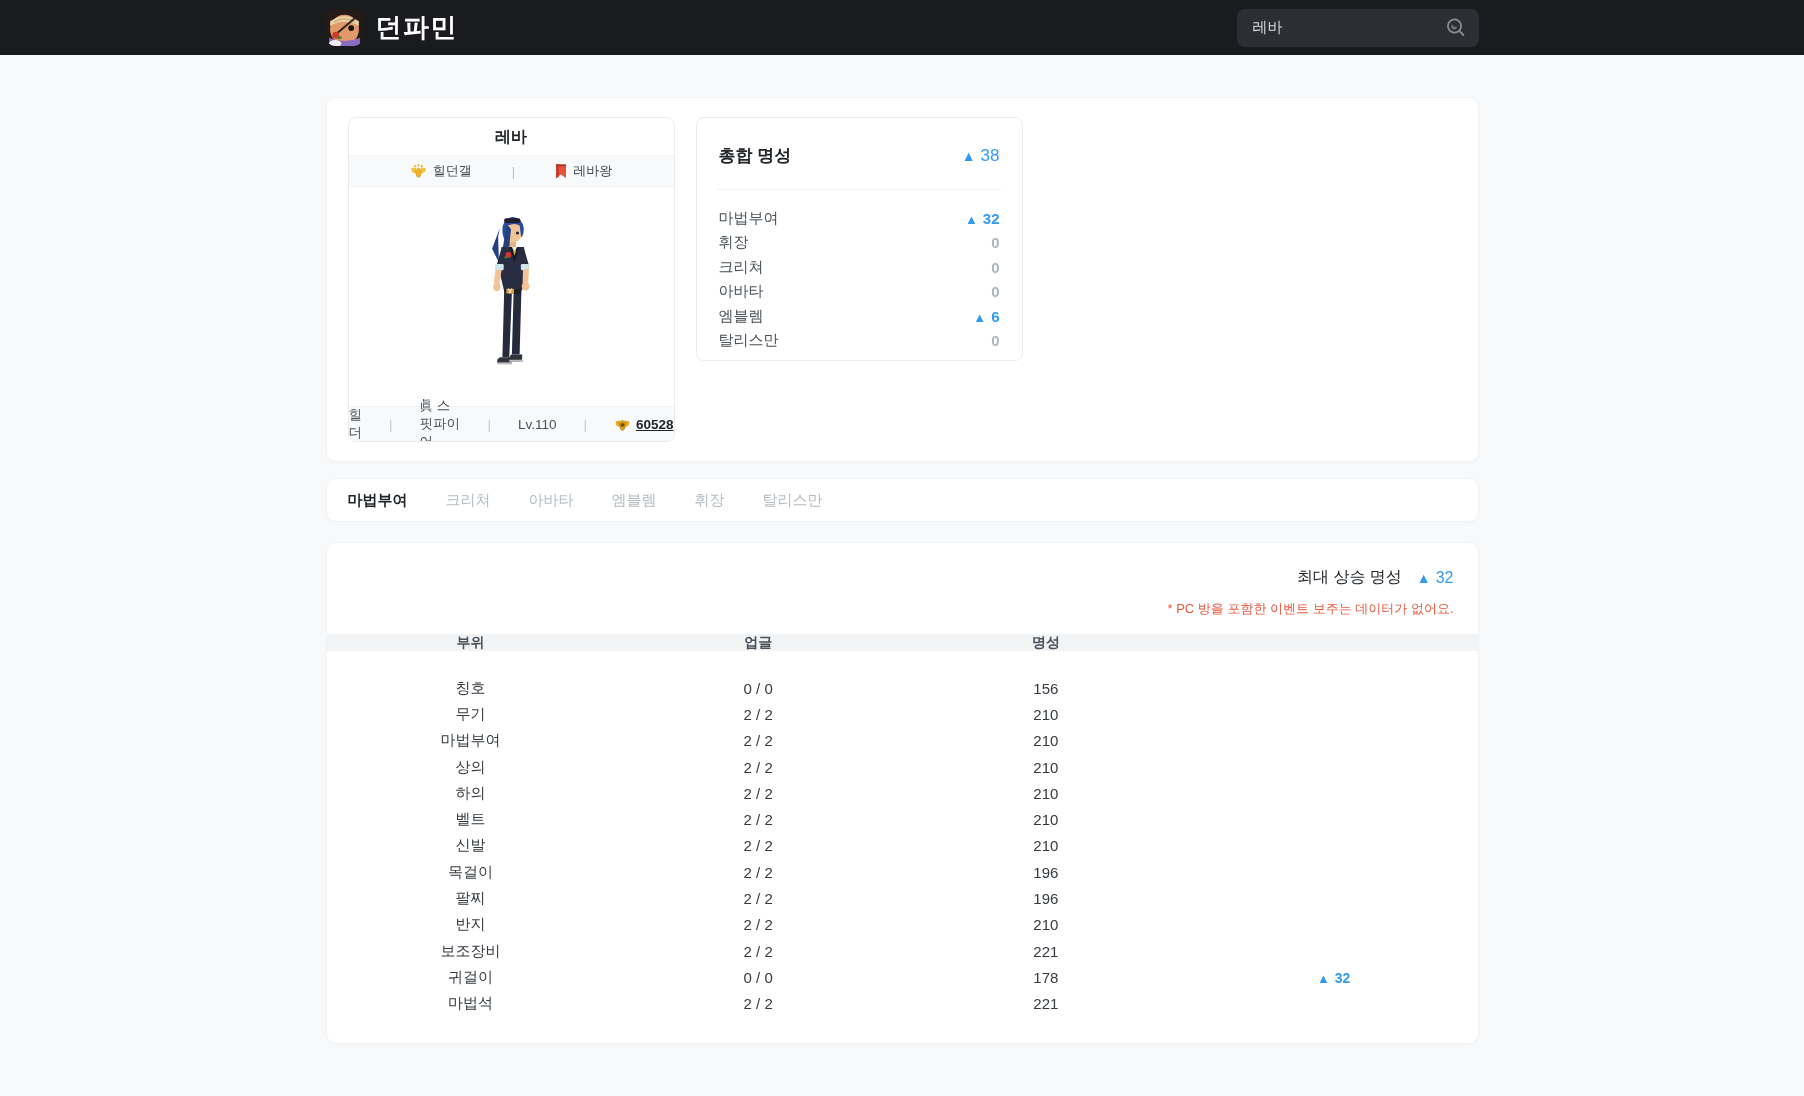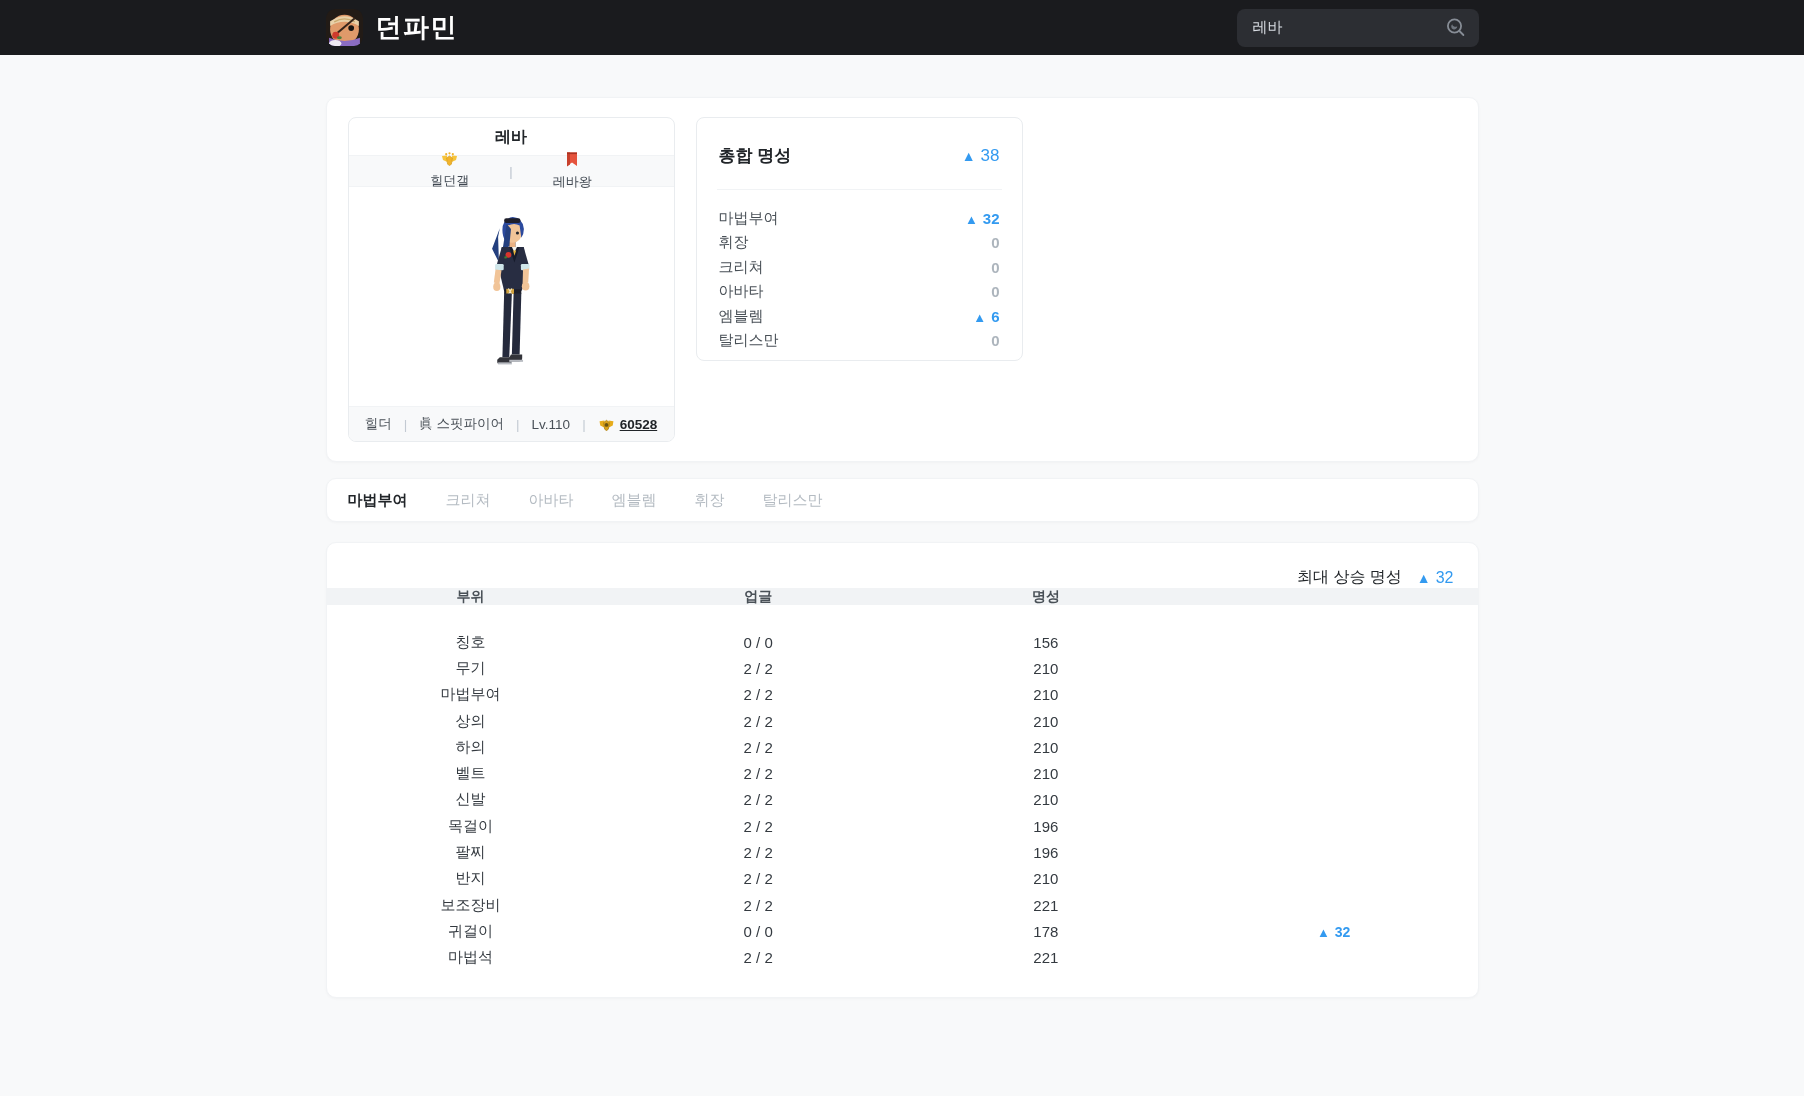--- a/index.html
+++ b/index.html
@@ -27,25 +27,25 @@
     box-shadow:0 1px 3px rgba(0,0,0,0.03); }
   .profile-section { margin-top:42px; padding:19px 21px; }
   .profile-row { display:flex; gap:21px; }
 
   
   .char-card { width:327px; height:325px; border:1px solid #e9ecef; border-radius:8px;
     background:#fff; display:flex; flex-direction:column; overflow:hidden; }
   .char-title { height:37px; line-height:37px; text-align:center; font-size:16px; font-weight:700; color:#212529; }
   .char-badges { height:32px; flex:0 0 auto; background:#f8f9fa; border-top:1px solid #f1f3f5; border-bottom:1px solid #f1f3f5;
     display:flex; align-items:center; justify-content:center; gap:40px; font-size:13px; color:#3f4750; }
-  .badge { display:flex; align-items:center; gap:6px;flex-direction:column; }
+  .badge { display:flex; align-items:center; gap:6px; }
   .badge-sep { color:#b9c2cc; font-size:13px; }
   .char-stage { flex:1; display:flex; align-items:center; justify-content:center; }
   .char-info { height:35px; flex:0 0 auto; background:#f8f9fa; border-top:1px solid #f1f3f5;
-    display:flex; align-items:center; justify-content:center; gap:12px; font-size:13.5px; color:#495057; }
+    display:flex; align-items:center; justify-content:center; gap:27px; font-size:13.5px; color:#495057; }
   .info-sep { color:#c3cad2; }
   .fame-chip { display:flex; align-items:center; gap:5px; font-weight:700; color:#212529;text-decoration:underline; }
 
   
   .fame-card { width:327px; height:244px; border:1px solid #e9ecef; border-radius:8px; background:#fff;
     padding:20px 20px 0; }
   .fame-head { display:flex; justify-content:space-between; align-items:center;
     padding:6px 2px 22px; border-bottom:1px solid #f1f3f5; }
   .fame-head .t { font-size:17px; font-weight:700; color:#212529; }
   .fame-rows { padding:16px 2px 0; }
@@ -249,20 +249,21 @@
       <div class="tab">엠블렘</div>
       <div class="tab">휘장</div>
       <div class="tab">탈리스만</div>
     </div>
 
   <div class="section-card detail-card">
     <div class="detail-head">
       <span class="t">최대 상승 명성</span>
       <span class="big-up"><span class="up-arrow">▲</span><span>32</span></span>
     </div>
+    <div class="detail-note">* PC 방을 포함한 이벤트 보주는 데이터가 없어요.</div>
     <div class="grid-row thead-row" id="thead">
         <div>부위</div>
         <div>업글</div>
         <div>명성</div>
         <div></div>
       </div>
     <div class="tbody" id="tbody">
         <div class="grid-row trow">
           <div>칭호</div>
           <div>0 / 0</div>

